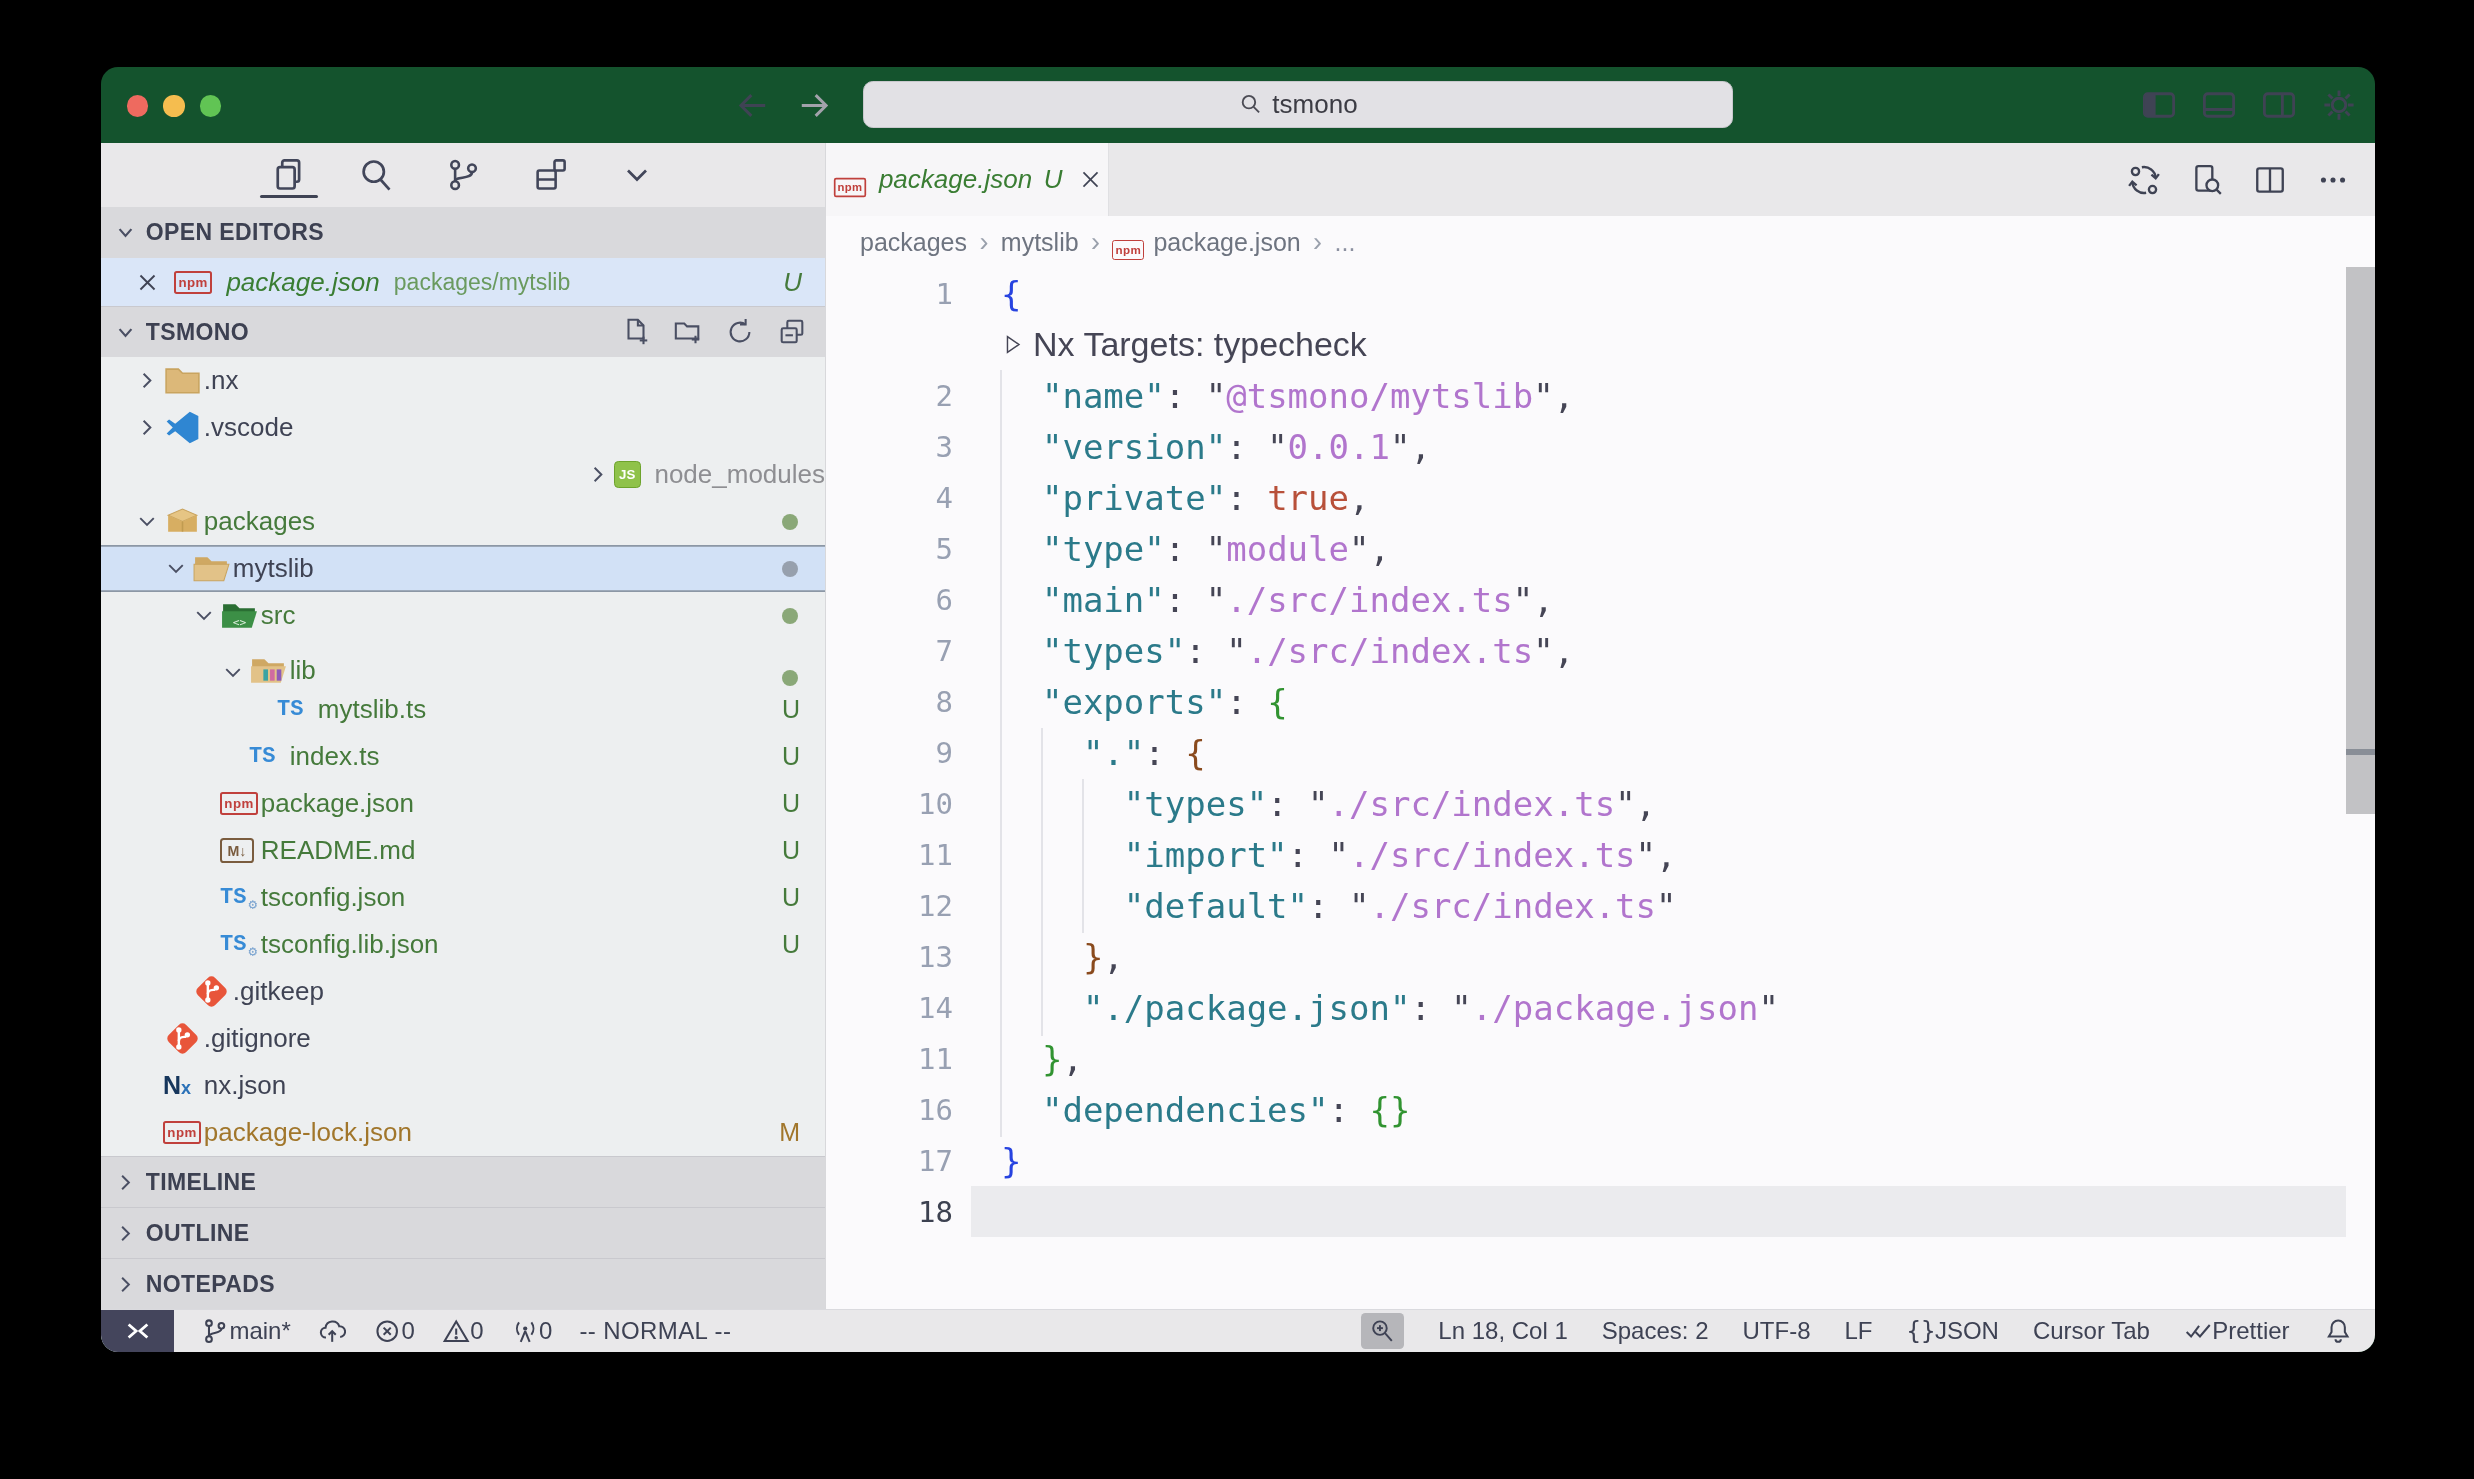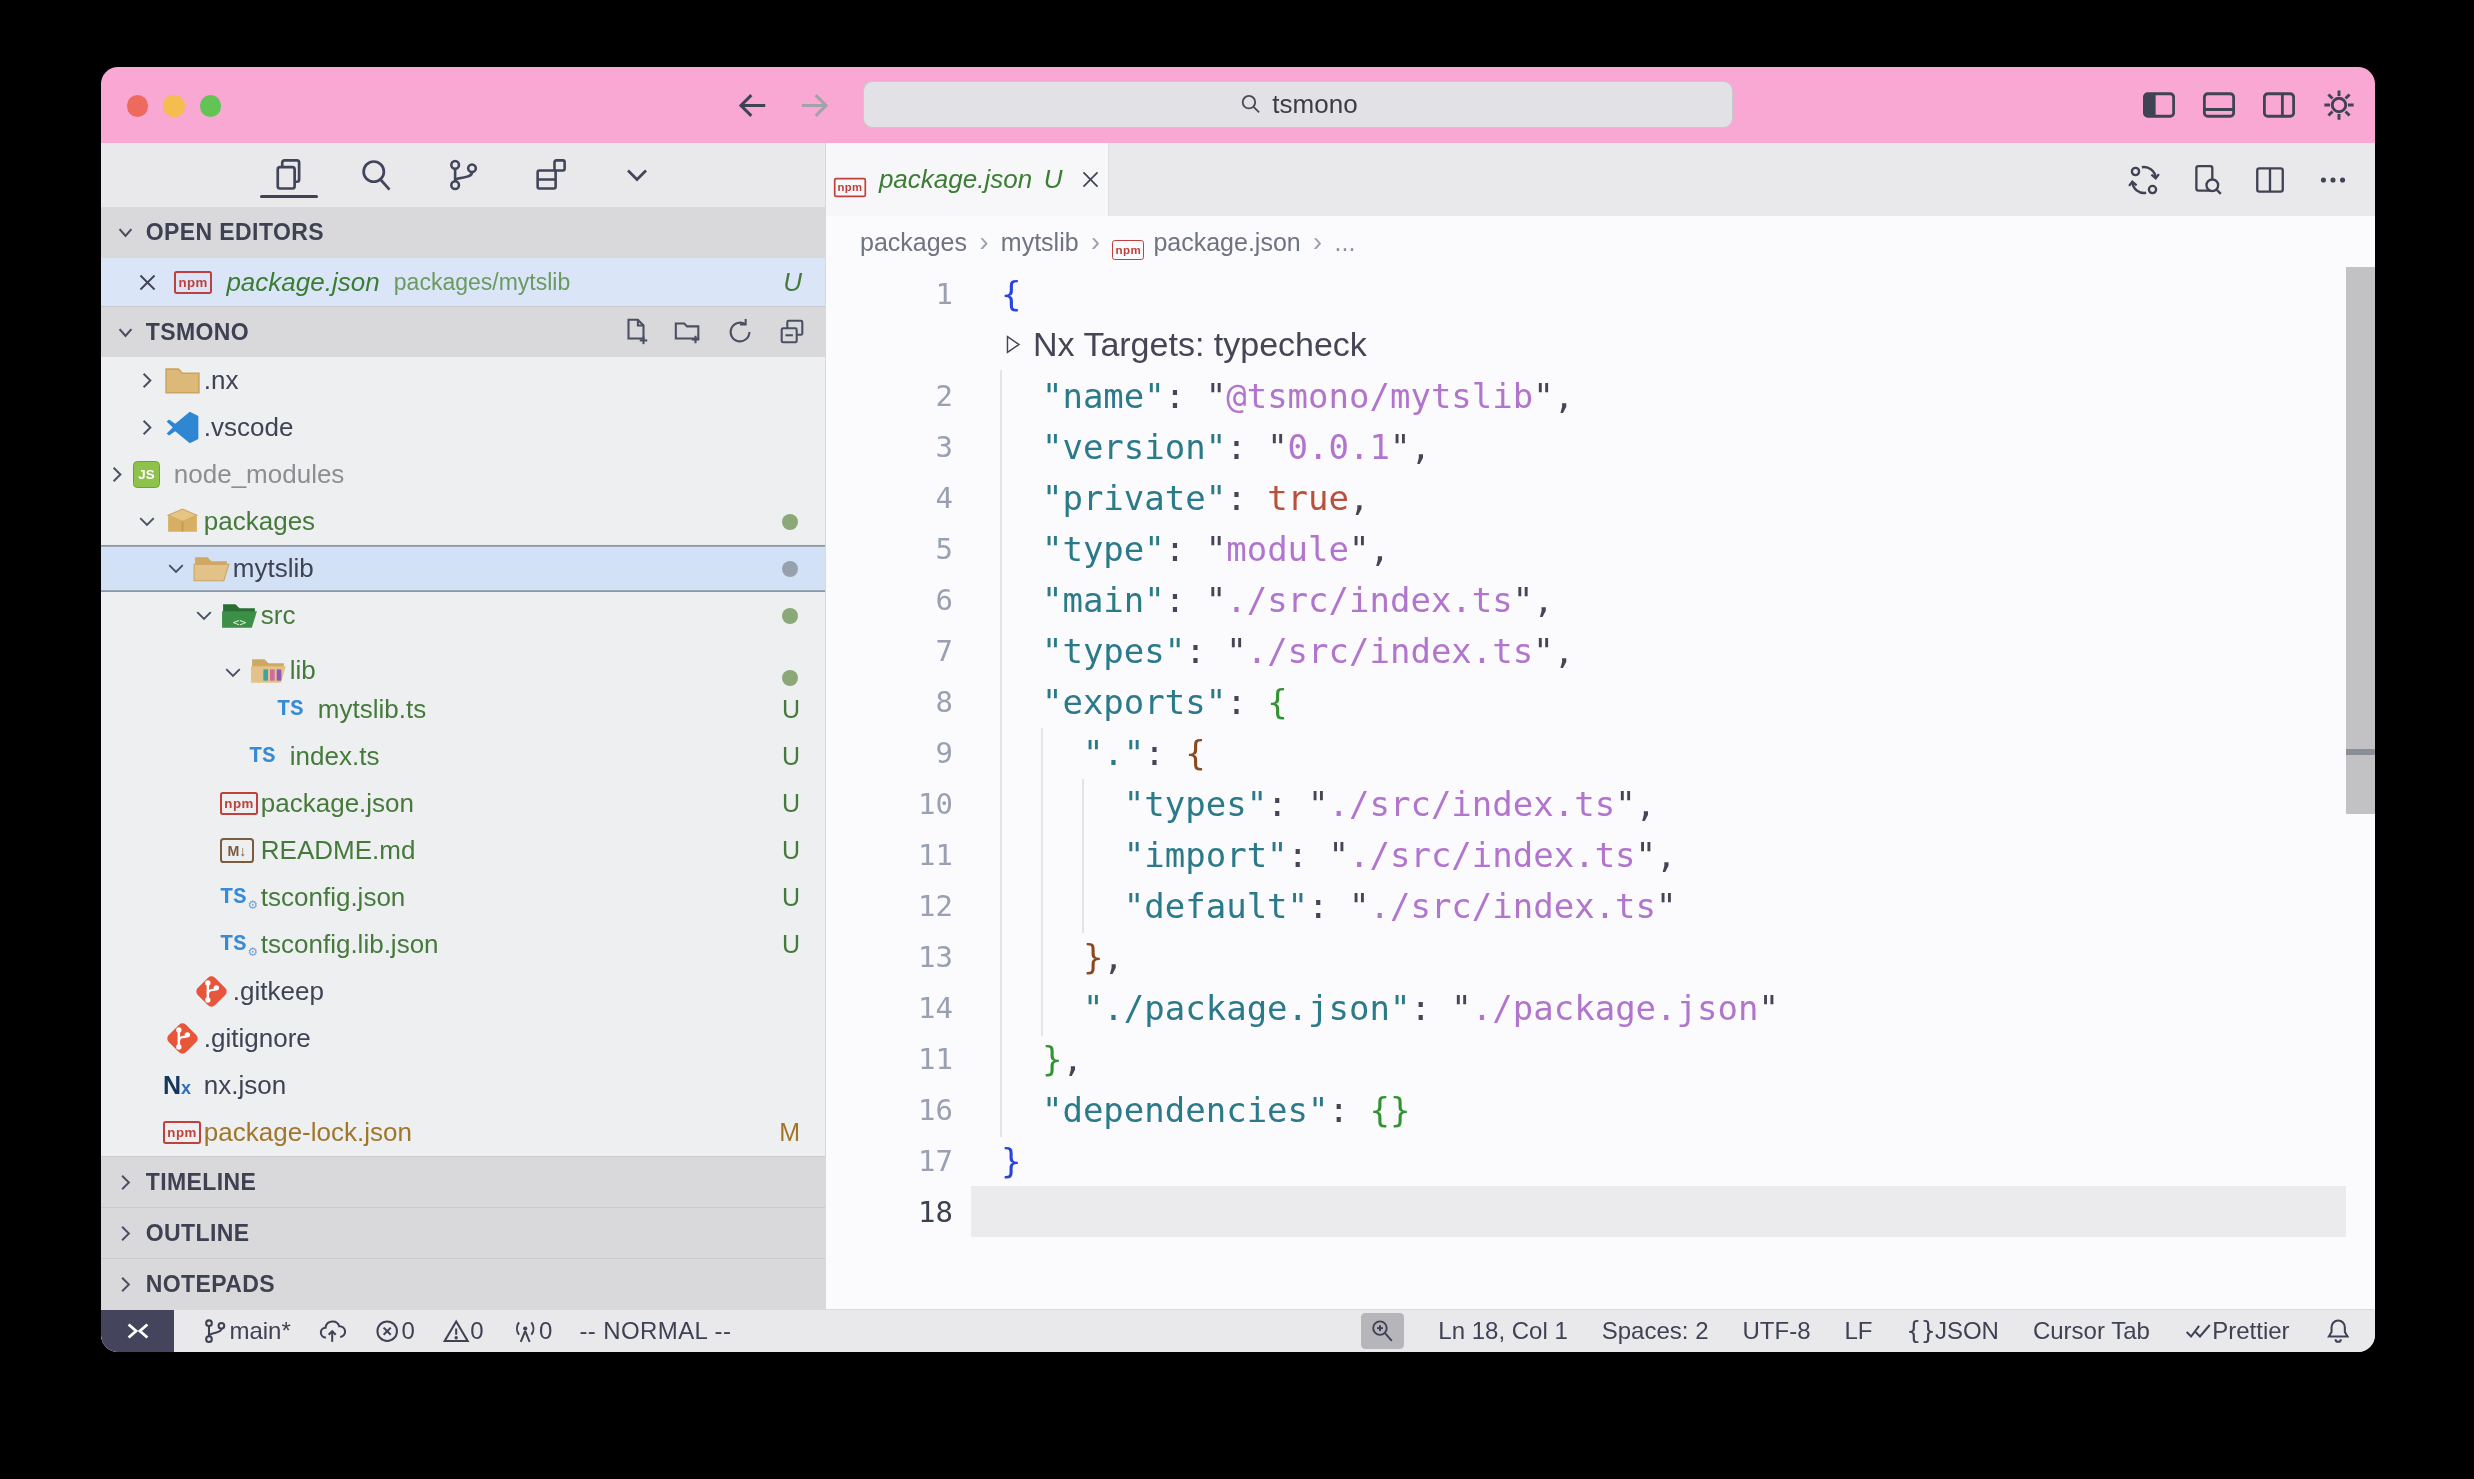--- a/index.html
+++ b/index.html
@@ -1,20 +1,20 @@
 <!DOCTYPE html>
 <html style="font-size:14.2px"><head>
 <meta charset="utf-8">
 <style>
   * { box-sizing:border-box; margin:0; padding:0; }
   html,body { width:2475px; height:1479px; }
   body { background:#000; position:relative; font-family:"Liberation Sans",sans-serif; overflow:hidden; }
 
   .window { position:absolute; left:101px; top:67px; width:2274px; height:1285px;
-            background:#f9a8d4; border-radius:17px; overflow:hidden;
+            background:#14532d; border-radius:17px; overflow:hidden;
             box-shadow:0 36px 107px rgba(0,0,0,.65); display:flex; flex-direction:column; }
 
   
   .titlebar { height:76px; position:relative; flex:0 0 auto; }
   .traffic { position:absolute; top:28.4px; left:26px; display:flex; gap:15px; }
   .tl { width:21.3px; height:21.3px; border-radius:50%; }
   .tl.red{ background:#ee6a5f; } .tl.yellow{ background:#f5bd4f; } .tl.green{ background:#61c454; }
   .nav-arrows { position:absolute; left:633px; top:19.6px; display:flex; gap:25px; align-items:center; }
   .nav-arrows .icn { width:37px; height:37px; }
   .fwd { color:#a2a2ab !important; }
@@ -311,21 +311,21 @@
                 <polyline points="12,8 20,16 12,24"></polyline>
               </svg>
             </span>
             <span class="ticon">
               <svg viewBox="0 0 32 32">
                 <path d="M22 3 L10 13 L5 9.5 L3 11 L8 16 L3 21 L5 22.5 L10 19 L22 29 L29 25.5 V6.5 Z" fill="#2f86d2"></path>
               </svg>
             </span>
             <span class="tlabel ">.vscode</span>
           </div>
-          <div class="trow" style="">
+          <div class="trow" style=" justify-content: flex-end;">
             <span class="icn chev">
               <svg viewBox="0 0 32 32" fill="none" stroke="currentColor" stroke-width="2.3">
                 <polyline points="12,8 20,16 12,24"></polyline>
               </svg>
             </span>
             <span class="ticon">
               <span class="js-badge">JS</span>
             </span>
             <span class="tlabel c-ignored">node_modules</span>
           </div>

